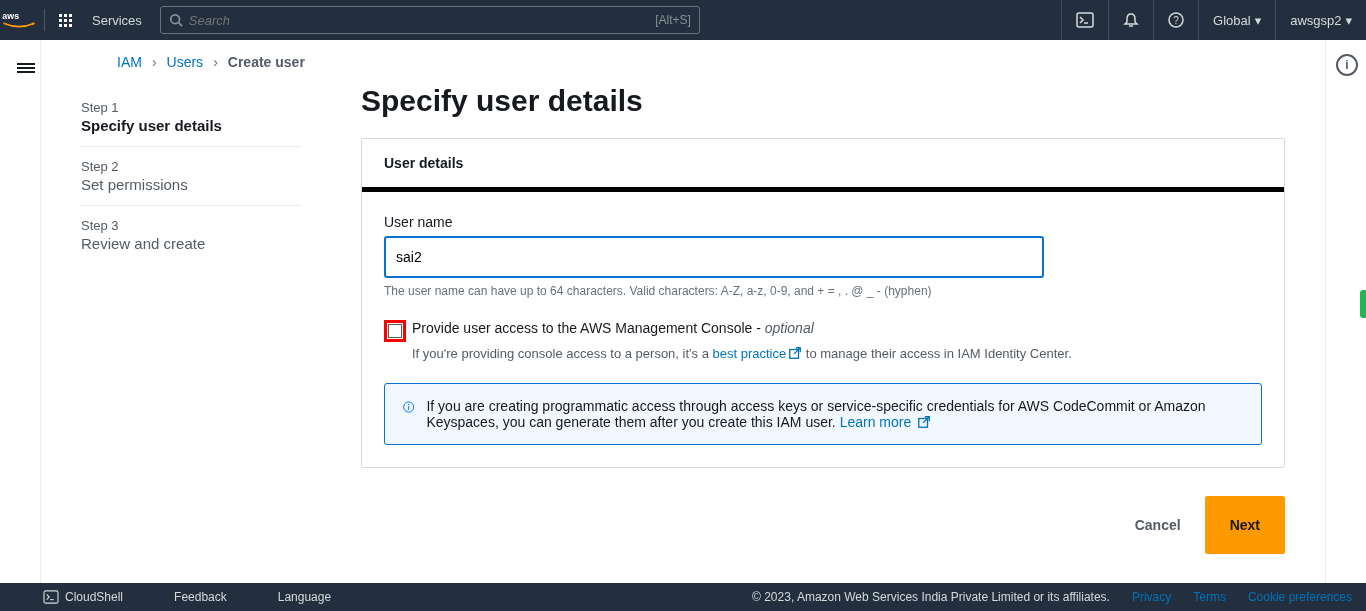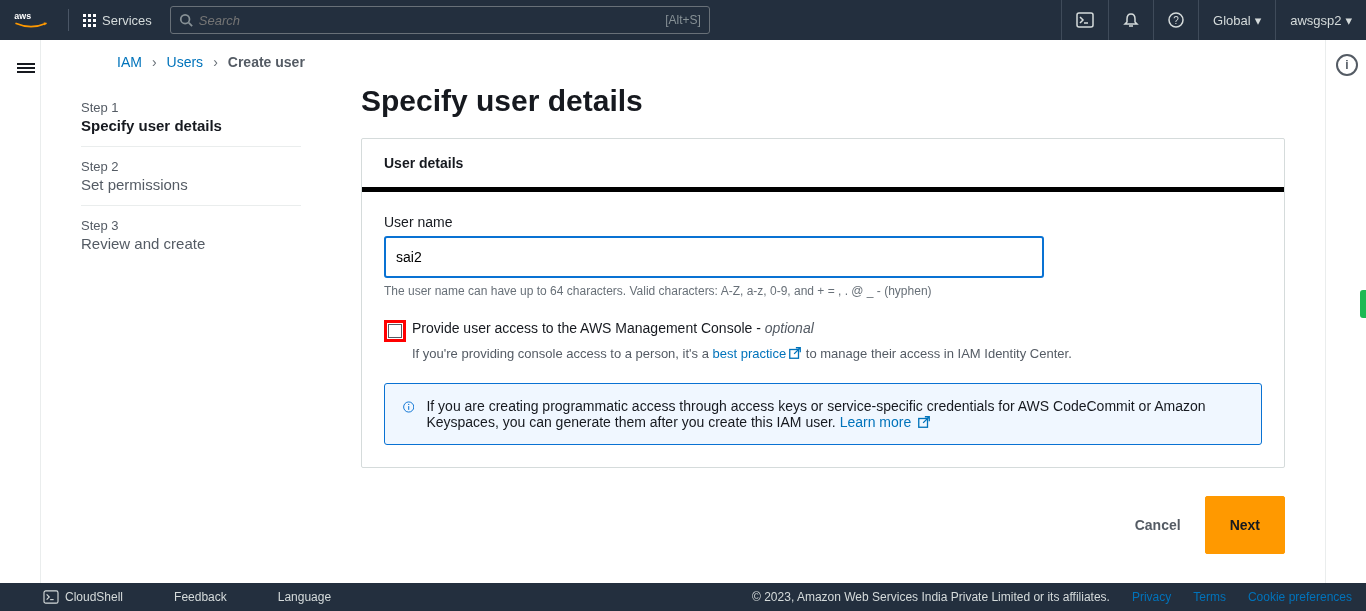--- a/index.html
+++ b/index.html
@@ -1,21 +1,21 @@
 <!DOCTYPE html>
 <html><head>
 <meta charset="utf-8">
 <style>
 * { margin:0; padding:0; box-sizing:border-box; font-family: "Amazon Ember", "Helvetica Neue", Arial, sans-serif; }
 html,body { width:1366px; height:611px; overflow:hidden; background:#fff; color:#16191f;}
 
 .topnav { height:40px; background:#232f3e; display:flex; align-items:center; color:#d5dbdb; font-size:13px; }
-.topnav .logo { margin:0 14px; display:flex; align-items:center;}
+.topnav .logo { margin:0 2px; display:flex; align-items:center;}
 .topnav .divider { width:1px; height:22px; background:#4a5666; margin:0 6px;}
-.services-btn { display:flex; align-items:center; gap:6px; padding:0 8px; cursor:pointer;}
+.services-btn { display:flex; align-items:center; gap:20px; padding:0 8px; cursor:pointer;}
 .grid-icon { display:grid; grid-template-columns:repeat(3,3px); grid-template-rows:repeat(3,3px); gap:2px;}
 .grid-icon span{background:#fff;}
 .searchbox { display:flex; align-items:center; background:#232f3e; border:1px solid #687078; border-radius:3px; height:28px; margin-left:10px; width:540px; padding:0 8px; color:#879196;}
 .searchbox input { flex:1; background:transparent; border:none; outline:none; color:#d5dbdb; font-style:italic; font-size:13px; padding-left:6px;}
 .searchbox .kbd { font-size:12px; color:#879196;}
 .topnav-right { margin-left:auto; display:flex; align-items:center; height:100%;}
 .topnav-right .nbtn { padding:0 14px; height:100%; display:flex; align-items:center; cursor:pointer; color:#d5dbdb; border-left:1px solid #3f4b5a;}
 .caret { margin-left:4px; }
 
 .side-toggle { width:40px; height:40px; display:flex; align-items:center; justify-content:center; position:absolute; top:48px; left:6px; cursor:pointer;}

